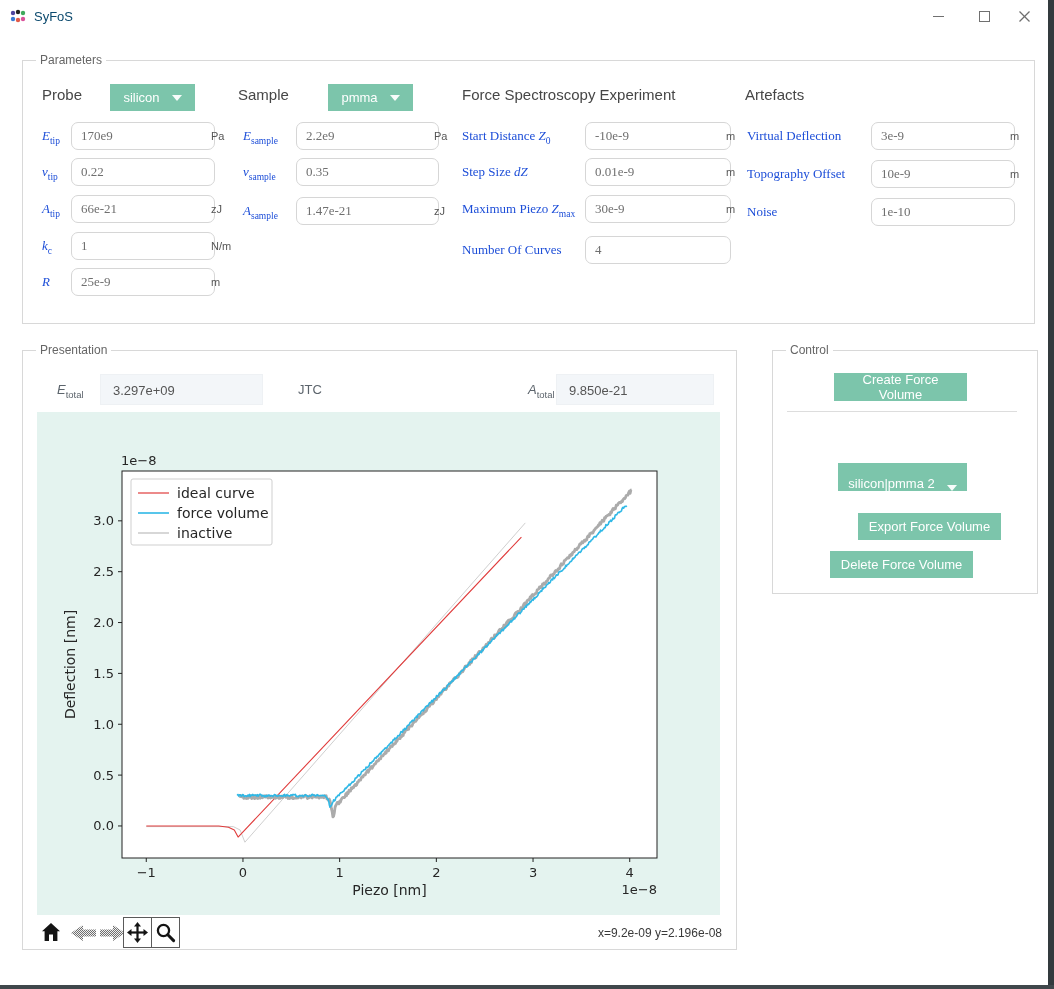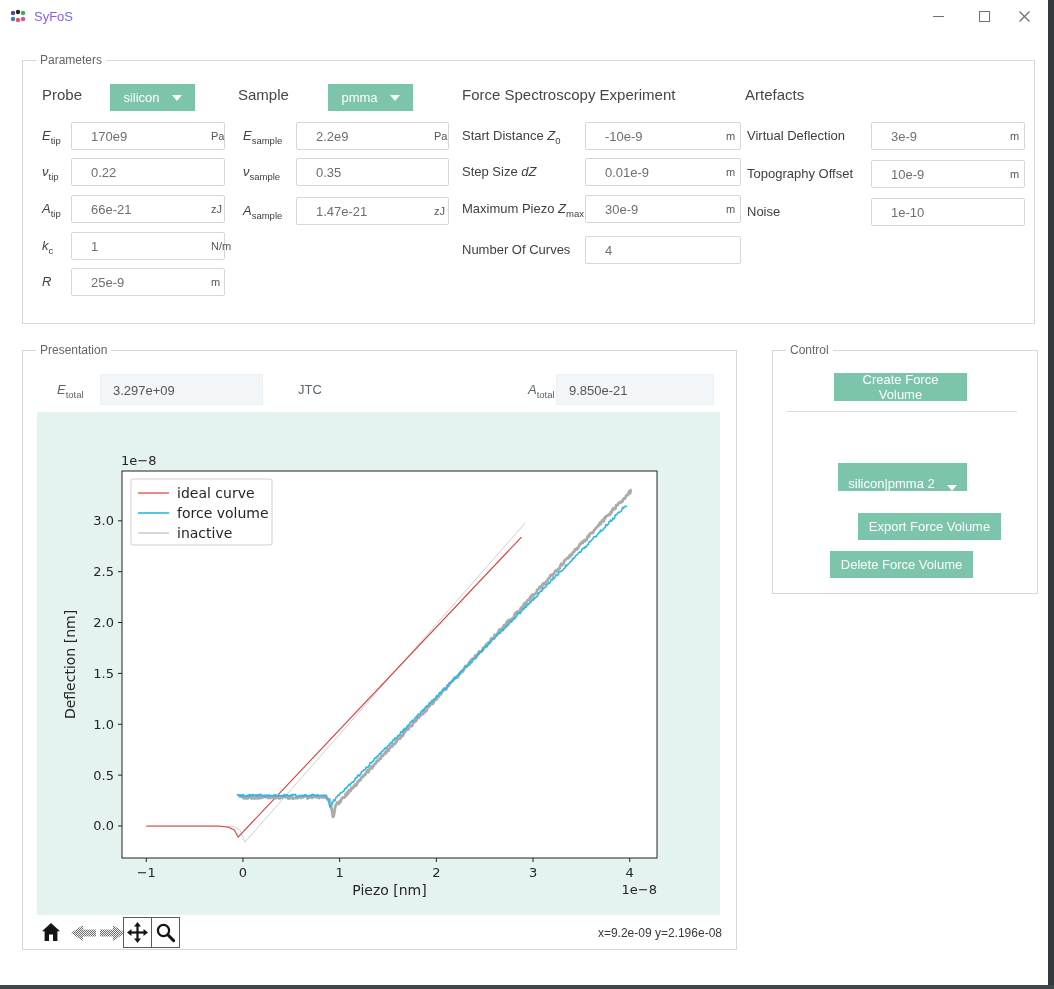--- a/index.html
+++ b/index.html
@@ -1,33 +1,33 @@
 <!DOCTYPE html>
 <html><head>
 <meta charset="utf-8">
 <style>
   html,body{margin:0;padding:0;background:#888;}
   .root{position:relative;width:1054px;height:989px;background:#fff;overflow:hidden;
         font-family:"Liberation Sans",sans-serif;color:#555;}
   
   .titlebar{position:absolute;left:0;top:0;width:100%;height:32px;background:#fff;}
-  .app-title{position:absolute;left:34px;top:9px;font-size:13px;color:#8b5cf6;}
+  .app-title{position:absolute;left:34px;top:9px;font-size:13px;color:#0c4a6e;}
   .winbtn{position:absolute;top:0;width:46px;height:32px;display:flex;align-items:center;justify-content:center;}
   .min-line{width:11px;height:1px;background:#707070;}
   .max-box{width:9px;height:9px;border:1px solid #707070;background:transparent;}
   
   .gbox{position:absolute;border:1px solid #d8d8d8;background:#fff;}
   .gbox-label{position:absolute;background:#fff;padding:0 4px;font-size:12px;color:#666;z-index:3;}
   
   .hdr{position:absolute;font-size:15px;color:#464646;}
-  .flabel{position:absolute;height:28px;line-height:28px;font-size:13px;color:#404040;white-space:nowrap;}
+  .flabel{position:absolute;height:28px;line-height:28px;font-size:13px;color:#1d4ed8;white-space:nowrap;font-family:Liberation Serif, serif;}
   .flabel i{font-style:italic;}
   sub{font-size:9.5px;}
-  .in{position:absolute;height:26px;border:1px solid #d6d6d6;border-radius:2px;background:#fff;
-      font-family:Liberation Sans, sans-serif;font-size:13px;color:#6f6f6f;padding:0 0 0 19px;outline:none;box-sizing:content-box;}
+  .in{position:absolute;height:26px;border:1px solid #d6d6d6;border-radius:7px;background:#fff;
+      font-family:Liberation Serif, serif;font-size:13px;color:#6f6f6f;padding:0 0 0 9px;outline:none;box-sizing:content-box;}
   .unit{position:absolute;height:28px;line-height:28px;font-size:11px;color:#555;}
   .teal{background:#7cc5ab;color:#fff;}
   .dd{position:absolute;display:flex;align-items:center;justify-content:center;font-size:13px;cursor:pointer;}
   .dd .arr{width:0;height:0;border-left:5px solid transparent;border-right:5px solid transparent;
            border-top:6px solid rgba(255,255,255,.95);margin-left:12px;}
   .btn{position:absolute;display:flex;align-items:center;justify-content:center;font-size:13px;cursor:pointer;border:none;}
   
   .ro-label{position:absolute;height:31px;line-height:31px;font-size:13px;color:#5c646c;}
   .ro-label i{font-style:italic;}
   .ro-box{position:absolute;height:31px;line-height:31px;background:#f3f6f9;border:1px solid #eef1f4;

